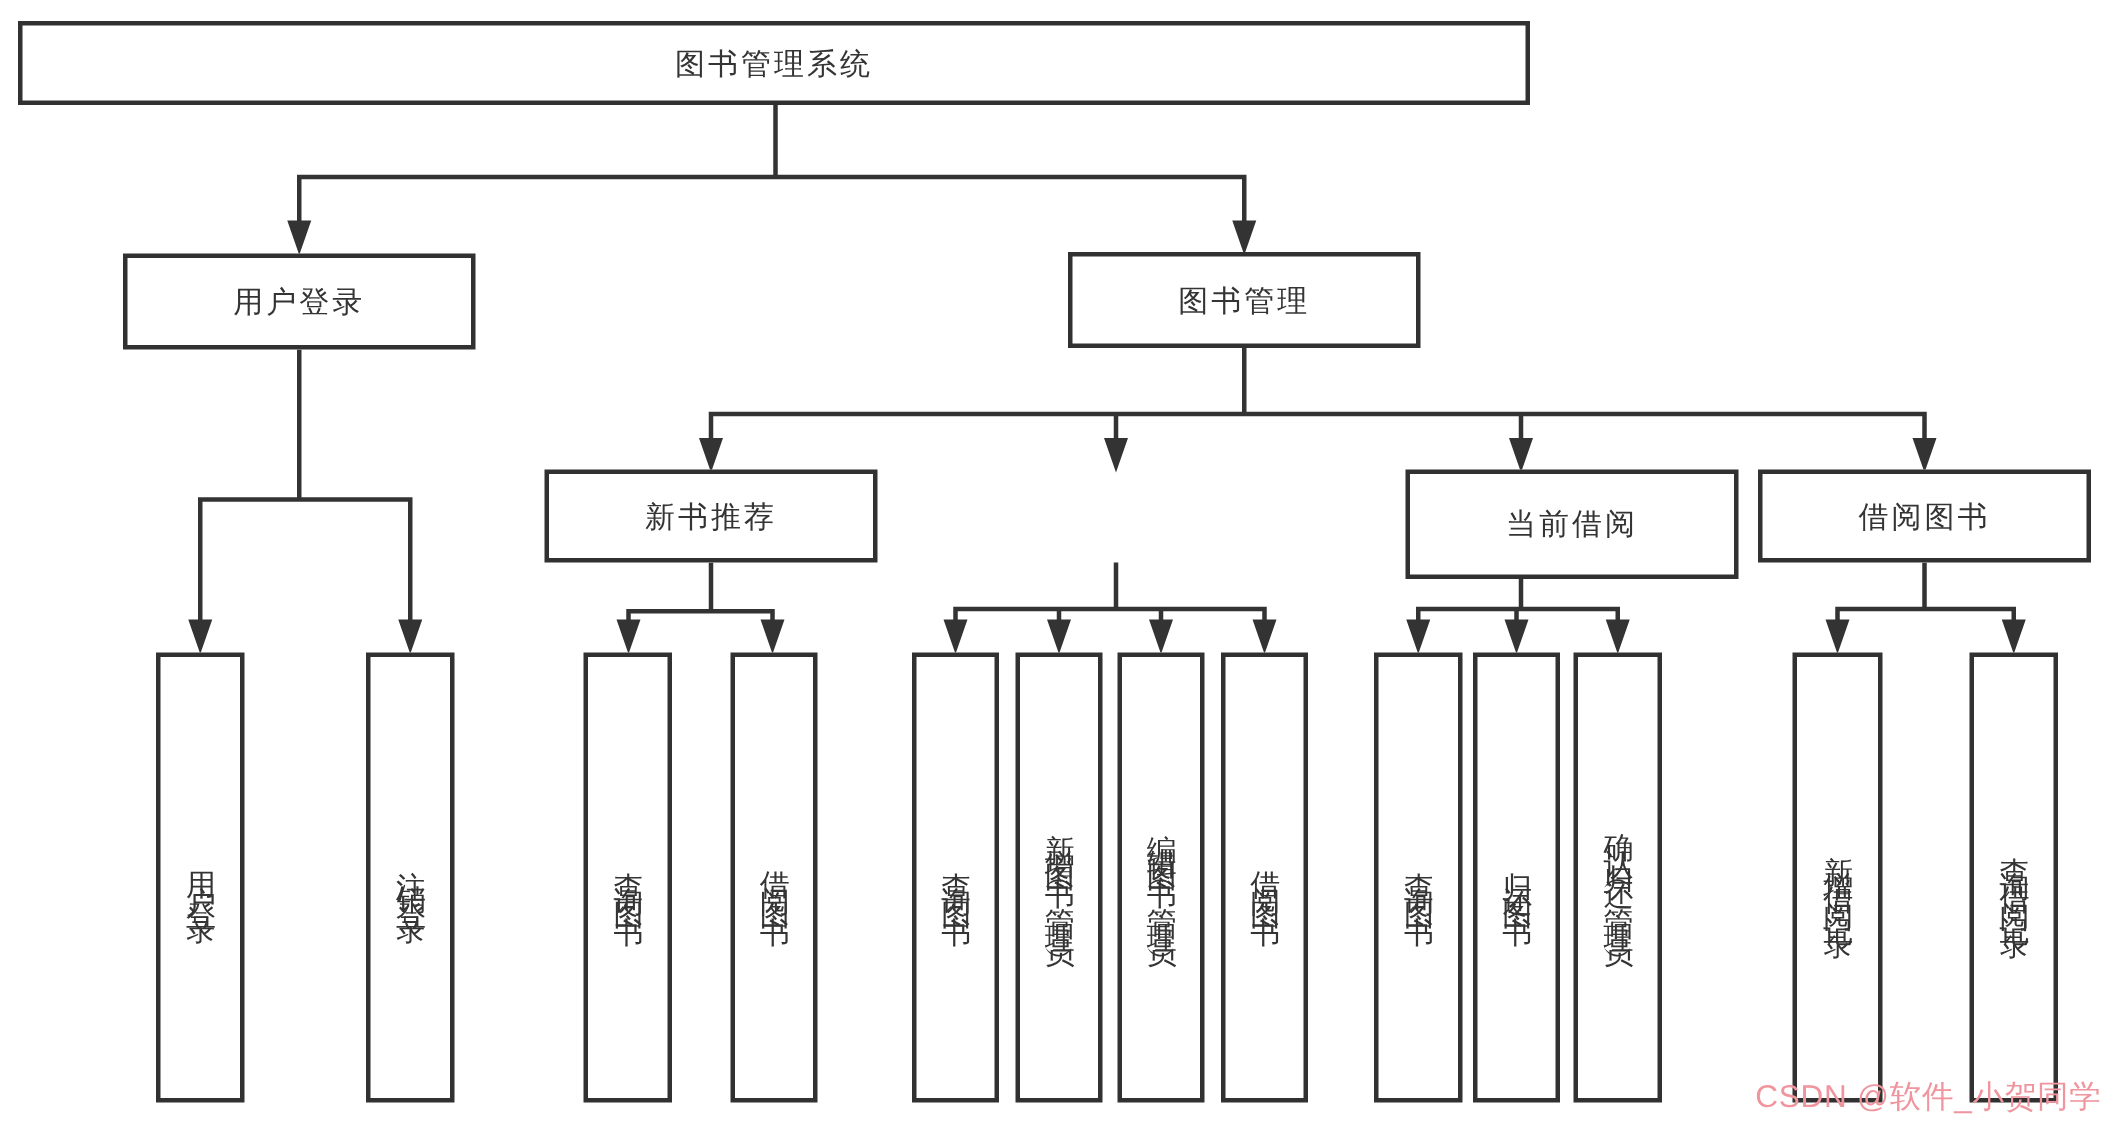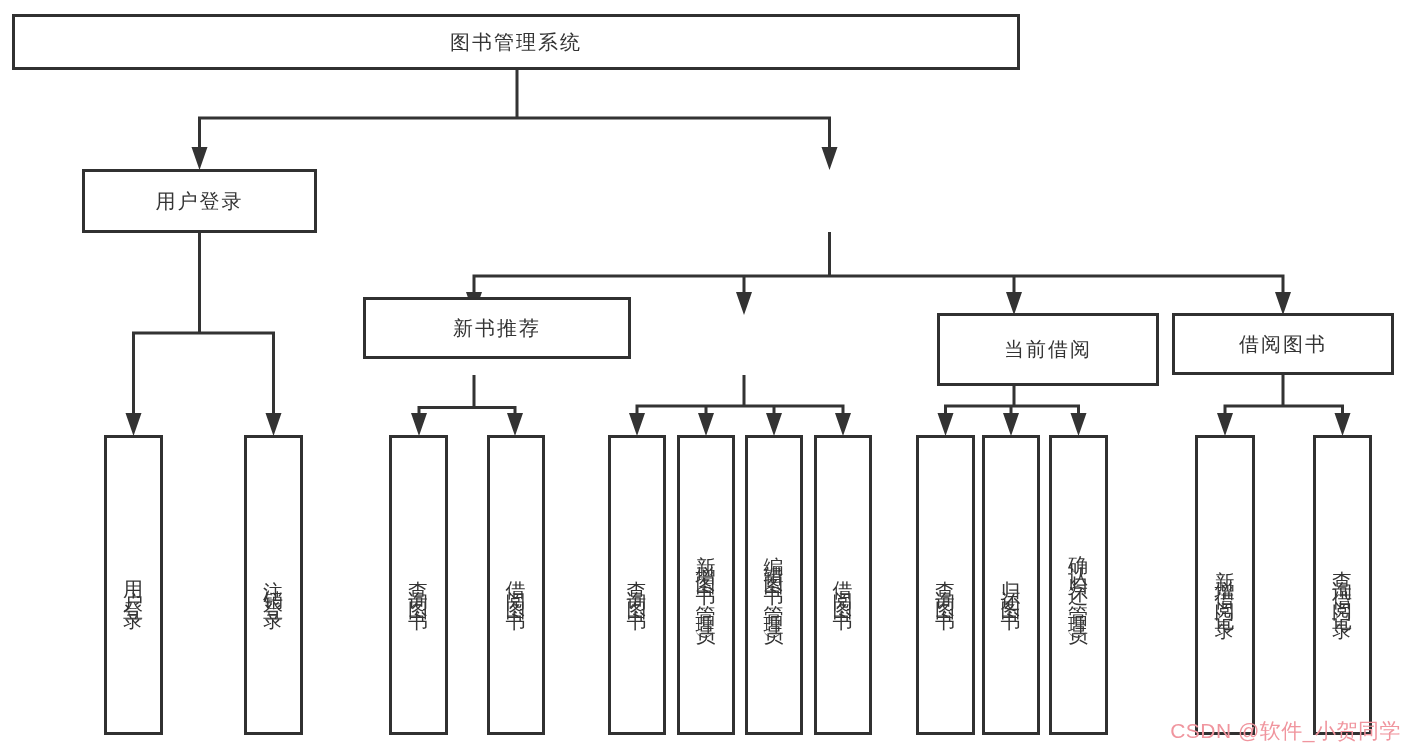--- a/index.html
+++ b/index.html
@@ -94,22 +94,23 @@
              M937.5 413 L953.5 413 L945.5 436 Z
              M1003 413 L1019 413 L1011 436 Z
              M1070.5 413 L1086.5 413 L1078.5 436 Z
              M1217 413 L1233 413 L1225 436 Z
              M1334.5 413 L1350.5 413 L1342.5 436 Z"></path>
   </svg>
 
   <div class="box" style="left:12px;top:14px;width:1008px;height:56px">图书管理系统</div>
 
   <div class="box" style="left:82px;top:169px;width:235px;height:64px">用户登录</div>
+  <div class="box" style="left:712px;top:168px;width:235px;height:64px">图书管理</div>
 
-  <div class="box" style="left:363px;top:297px;width:268px;height:62px">新书推荐</div>
+  <div class="box" style="left:363px;top:313px;width:222px;height:62px">新书推荐</div>
   <div class="box" style="left:937px;top:313px;width:222px;height:73px">当前借阅</div>
   <div class="box" style="left:1172px;top:313px;width:222px;height:62px">借阅图书</div>
 
   <div class="vbox" style="left:104px;top:435px;width:59px;height:300px">
     <span>用户登录</span>
   </div>
   <div class="vbox" style="left:244px;top:435px;width:59px;height:300px">
     <span>注销登录</span>
   </div>
 

